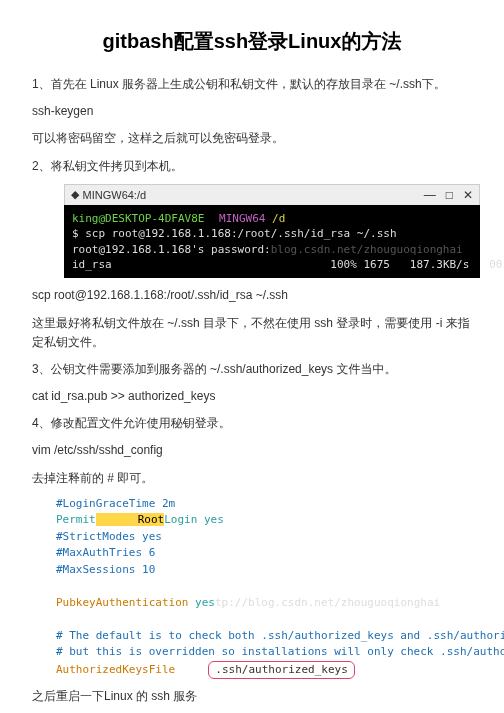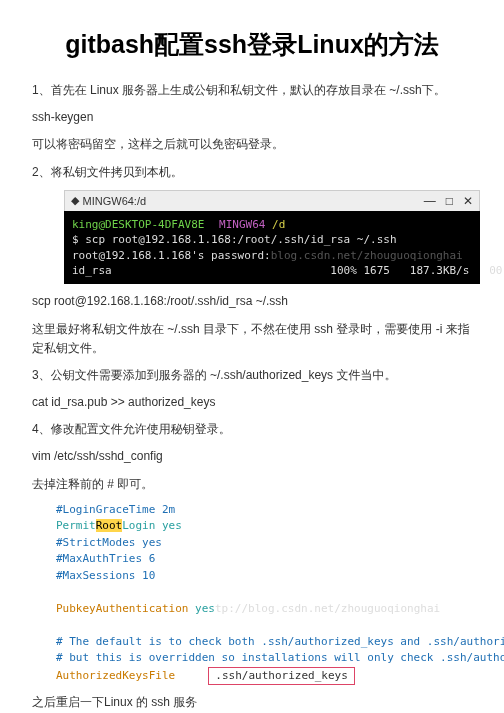--- a/index.html
+++ b/index.html
@@ -7,21 +7,21 @@
     padding: 20px 24px;
     font-family: Arial, "Microsoft YaHei", sans-serif;
     font-size: 12px;
     color: #333;
     width: 504px;
     box-sizing: border-box;
     background: #fff;
   }
   h1 {
     text-align: center;
-    font-size: 25px;
+    font-size: 20px;
     font-weight: bold;
     margin: 8px 0 20px 0;
     color: #000;
   }
   p {
     margin: 8px 8px;
     line-height: 1.6;
   }
   .term-wrap {
     margin: 8px 0 8px 40px;
@@ -63,21 +63,21 @@
     font-size: 11px;
     line-height: 1.5;
   }
   .conf-wrap div { white-space: pre; }
   .blue { color: #1f6fb4; }
   .cyan { color: #2aa0a0; }
   .orange { color: #c97a00; }
   .pinkbox { 
     display: inline-block; 
     border: 1px solid #d46; 
-    border-radius: 0; 
+    border-radius: 6px; 
     padding: 0 6px;
   }
 </style>
 </head>
 <body>
 
 <h1>gitbash配置ssh登录Linux的方法</h1>
 
 <p>1、首先在 Linux 服务器上生成公钥和私钥文件，默认的存放目录在 ~/.ssh下。</p>
 <p>ssh-keygen</p>
@@ -103,21 +103,21 @@
 <p>scp root@192.168.1.168:/root/.ssh/id_rsa ~/.ssh</p>
 <p>这里最好将私钥文件放在 ~/.ssh 目录下，不然在使用 ssh 登录时，需要使用 -i 来指定私钥文件。</p>
 <p>3、公钥文件需要添加到服务器的 ~/.ssh/authorized_keys 文件当中。</p>
 <p>cat id_rsa.pub &gt;&gt; authorized_keys</p>
 <p>4、修改配置文件允许使用秘钥登录。</p>
 <p>vim /etc/ssh/sshd_config</p>
 <p>去掉注释前的 # 即可。</p>
 
 <div class="conf-wrap">
   <div class="blue">#LoginGraceTime 2m</div>
-  <div><span class="cyan">Permit</span><span style="background:#ffd54a;color:#000;">Root</span><span class="cyan">Login yes</span></div>
+  <div><span class="cyan">Permit</span><span style="background:#ffd54a;color:#000;padding-left:42px;">Root</span><span class="cyan">Login yes</span></div>
   <div class="blue">#StrictModes yes</div>
   <div class="blue">#MaxAuthTries 6</div>
   <div class="blue">#MaxSessions 10</div>
   <div>&nbsp;</div>
   <div><span class="orange">PubkeyAuthentication </span><span class="cyan">yes</span><span style="color:#ddd;text-align:center;">tp://blog.csdn.net/zhouguoqionghai</span></div>
   <div>&nbsp;</div>
   <div class="blue"># The default is to check both .ssh/authorized_keys and .ssh/authorized_keys2</div>
   <div class="blue"># but this is overridden so installations will only check .ssh/authorized_keys</div>
   <div><span class="orange">AuthorizedKeysFile</span>     <span class="pinkbox">.ssh/authorized_keys</span></div>
 </div>

